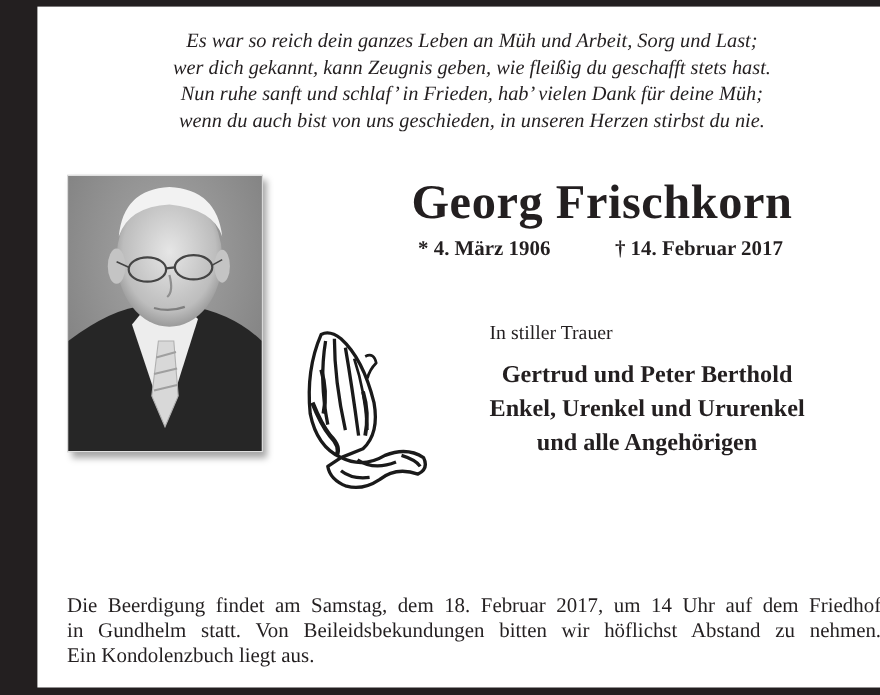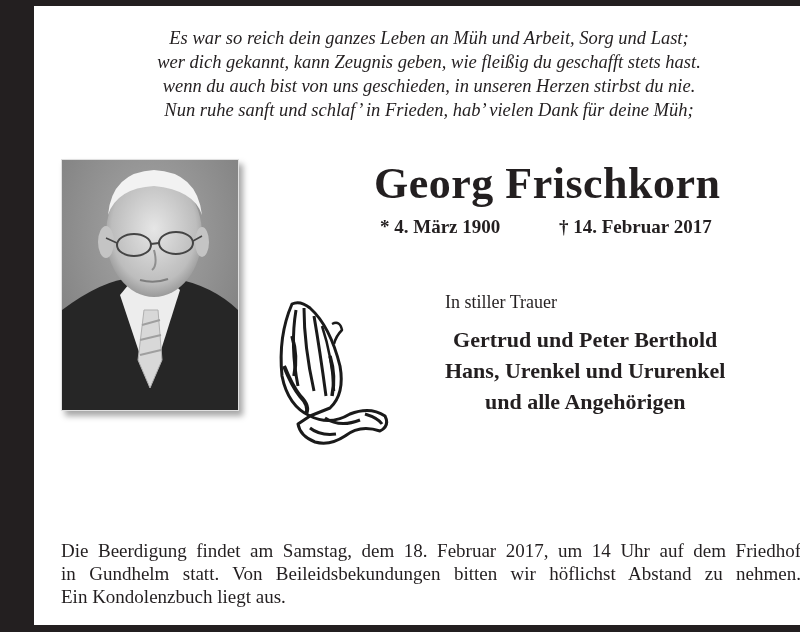--- a/index.html
+++ b/index.html
@@ -93,22 +93,22 @@
     .funeral .line.last { text-align-last: left; }
   </style>
 </head>
 <body>
 
 <div class="card">
 
   <div class="verse">
     <div>Es war so reich dein ganzes Leben an Müh und Arbeit, Sorg und Last;</div>
     <div>wer dich gekannt, kann Zeugnis geben, wie fleißig du geschafft stets hast.</div>
+    <div>Nun ruhe sanft und schlaf’ in Frieden, hab’ vielen Dank für deine Müh;</div>
     <div>wenn du auch bist von uns geschieden, in unseren Herzen stirbst du nie.</div>
-    <div>Nun ruhe sanft und schlaf’ in Frieden, hab’ vielen Dank für deine Müh;</div>
   </div>
 
   <div class="photo-frame">
     <svg width="176" height="250" viewBox="0 0 176 250">
       <defs>
         <radialGradient id="bg" cx="50%" cy="30%" r="70%">
           <stop offset="0%" stop-color="#a8a8a8"></stop>
           <stop offset="100%" stop-color="#7d7d7d"></stop>
         </radialGradient>
         <radialGradient id="face" cx="50%" cy="45%" r="55%">
@@ -137,21 +137,21 @@
       <ellipse cx="114" cy="83" rx="17" ry="11" fill="none" stroke="#444" stroke-width="2"></ellipse>
       <path d="M89 84 L97 83" stroke="#444" stroke-width="2"></path>
       <path d="M55 83 L44 78 M131 81 L140 76" stroke="#444" stroke-width="1.5"></path>
 
       <path d="M92 90 Q96 105 90 110" stroke="#8f8f8f" stroke-width="2" fill="none"></path>
       <path d="M78 120 Q92 124 106 119" stroke="#7e7e7e" stroke-width="2" fill="none"></path>
     </svg>
   </div>
 
   <div class="name">Georg Frischkorn</div>
-  <div class="dates born">* 4. März 1900</div>
+  <div class="dates born">* 4. März 1906</div>
   <div class="dates died">† 14. Februar 2017</div>
 
   <div class="hands">
     <svg width="128" height="150" viewBox="0 0 128 150">
       <g fill="#1a1a1a" stroke="#1a1a1a" stroke-linejoin="round">
         <path d="M22 8 Q8 40 12 80 Q18 110 40 120 L60 112 Q75 98 70 70 Q60 30 40 12 Q30 4 22 8 Z" fill="#ffffff" stroke-width="3"></path>
         <path d="M26 14 Q20 50 28 90" fill="none" stroke-width="3"></path>
         <path d="M34 12 Q34 50 44 95" fill="none" stroke-width="3"></path>
         <path d="M44 20 Q50 55 56 100" fill="none" stroke-width="3"></path>
         <path d="M52 30 Q62 60 64 95" fill="none" stroke-width="2.5"></path>
@@ -163,21 +163,21 @@
         <path d="M60 60 Q66 80 62 100 M22 40 Q28 60 24 80" fill="none" stroke-width="3.5"></path>
         <path d="M40 132 Q50 140 66 138" fill="none" stroke-width="3"></path>
       </g>
     </svg>
   </div>
 
   <div class="mourning-label">In stiller Trauer</div>
 
   <div class="mourners">
     <div>Gertrud und Peter Berthold</div>
-    <div>Hans, Urenkel und Ururenkel</div>
+    <div>Enkel, Urenkel und Ururenkel</div>
     <div>und alle Angehörigen</div>
   </div>
 
 
   <div class="funeral">
     <span class="line">Die Beerdigung findet am Samstag, dem 18. Februar 2017, um 14 Uhr auf dem Friedhof</span>
     <span class="line">in Gundhelm statt. Von Beileidsbekundungen bitten wir höflichst Abstand zu nehmen.</span>
     <span class="line last">Ein Kondolenzbuch liegt aus.</span>
   </div>
 

